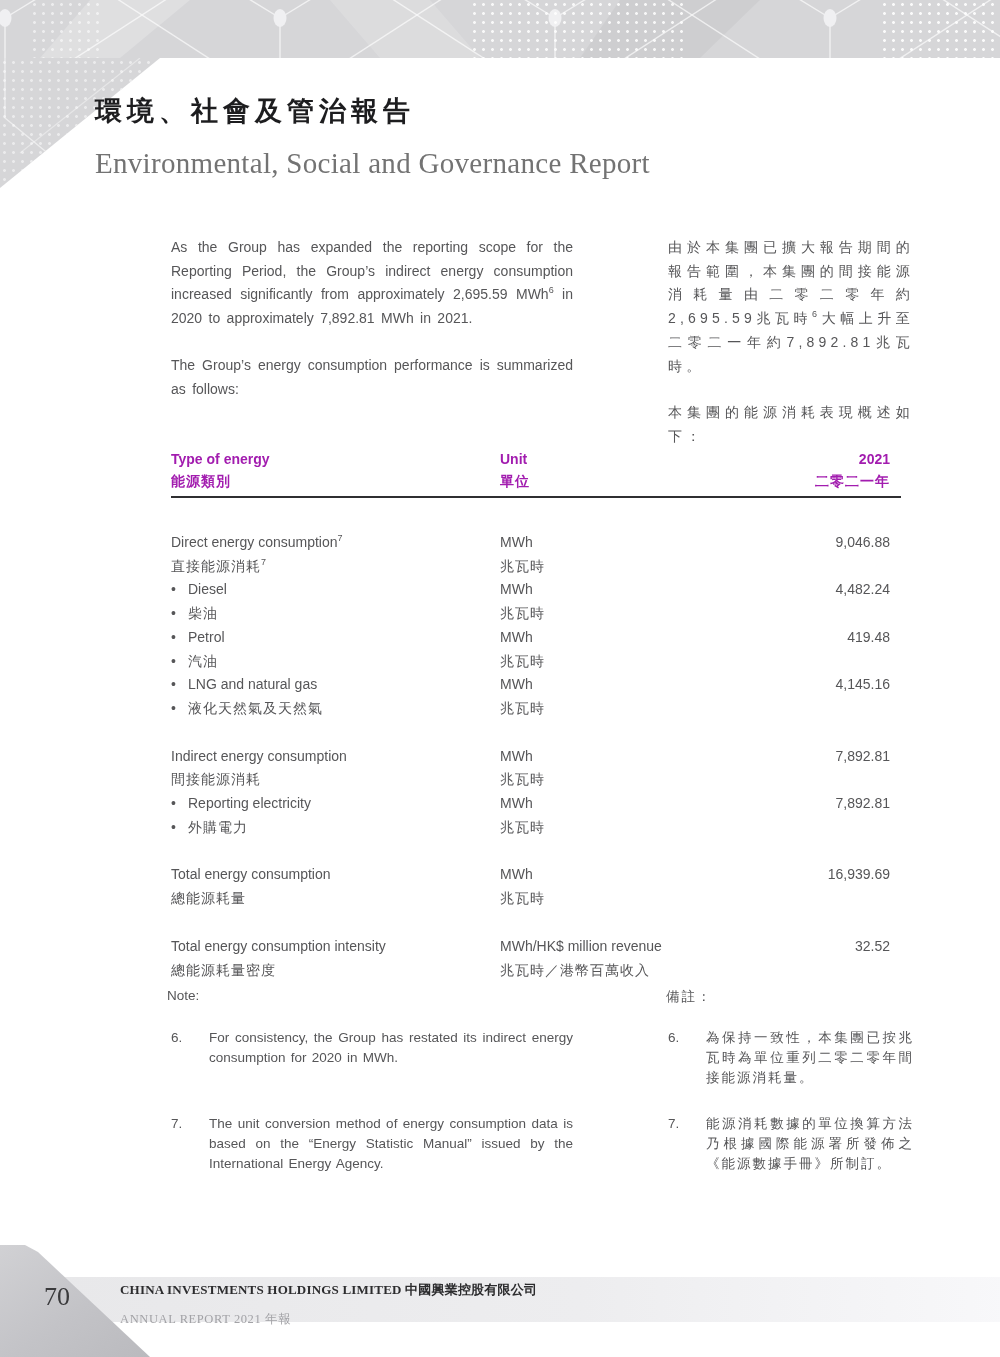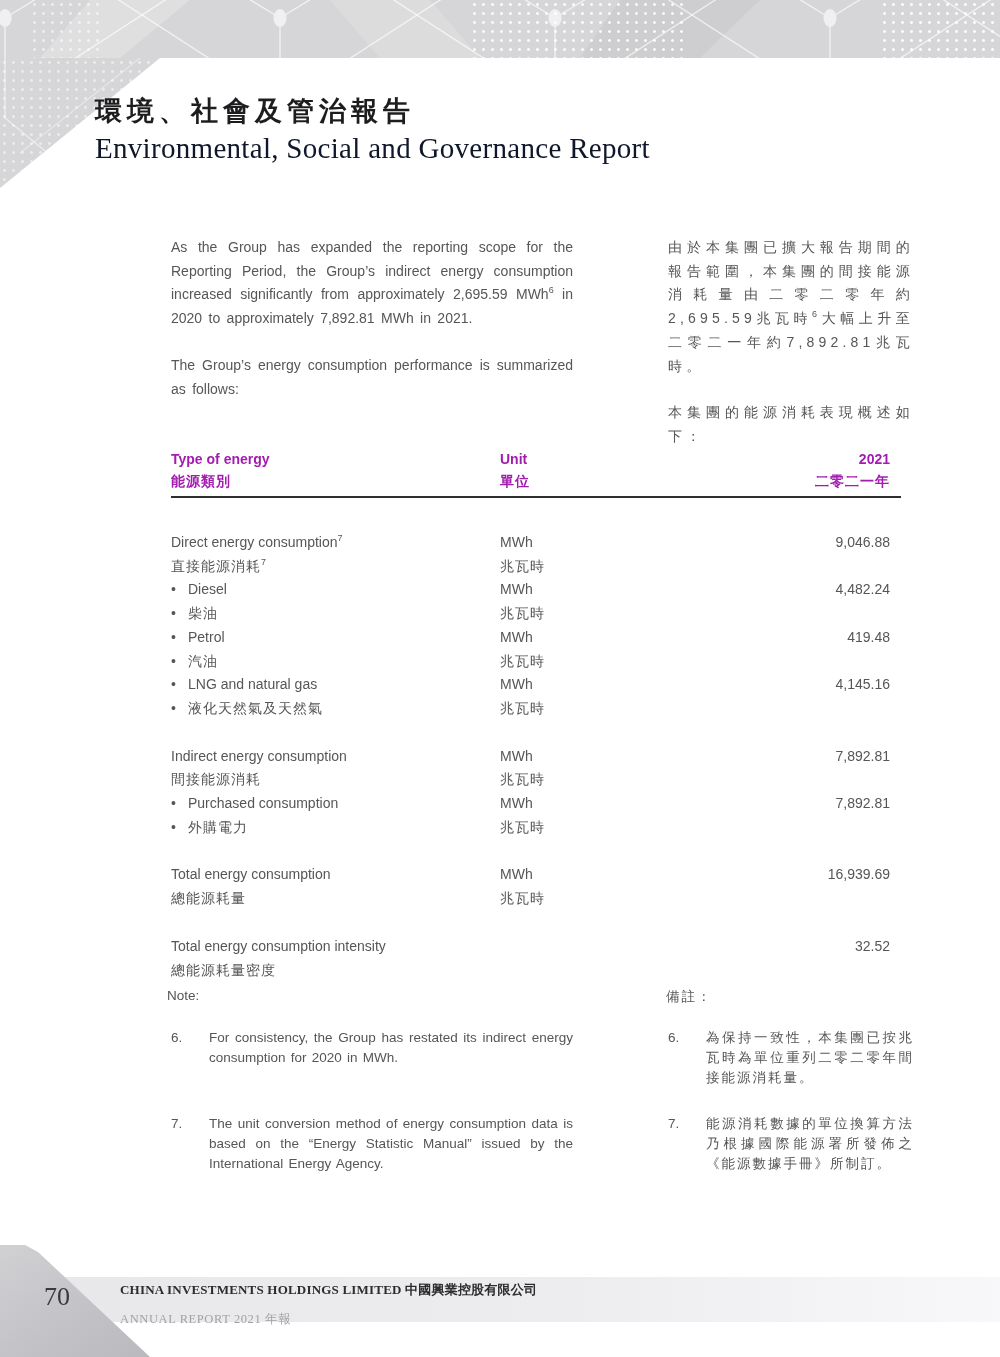--- a/index.html
+++ b/index.html
@@ -17,21 +17,21 @@
   .dp1{left:470px;width:215px;opacity:.9;}
   .dp2{left:880px;width:120px;opacity:.95;}
   .dp3{left:30px;width:70px;opacity:.6;}
   .dpt{left:0;width:100%;opacity:.55;}
 
   
   .titles{position:absolute;left:95px;top:94px;}
   .title-zh{font-family:"Liberation Serif",serif;font-weight:bold;font-size:27px;line-height:34px;
             letter-spacing:5px;color:#1d1d1f;}
   .title-en{font-family:"Liberation Serif",serif;font-weight:normal;font-size:29px;line-height:34px;
-            letter-spacing:0.3px;color:#0f172a;margin-top:3px;}
+            letter-spacing:0.3px;color:#737373;margin-top:18px;}
 
   
   .col-en{position:absolute;left:171px;top:236px;width:402px;}
   .col-zh{position:absolute;left:668px;top:236px;width:246px;}
   .para{font-size:14px;line-height:23.7px;text-align:justify;margin:0 0 23px 0;}
   .para.en{word-spacing:2.5px;}
   .para.zh{letter-spacing:4.2px;}
   sup{font-size:9px;line-height:0;}
 
   
@@ -213,21 +213,21 @@
       </div>
       <div class="c2">
         <div>MWh</div>
         <div class="zh-t">兆瓦時</div>
       </div>
       <div class="c3">7,892.81</div>
     </div>
 
     <div class="trow">
       <div class="c1">
-        <div><span class="bullet">•</span><span>Purchased consumption</span></div>
+        <div><span class="bullet">•</span><span>Reporting electricity</span></div>
         <div class="zh-t"><span class="bullet">•</span><span>外購電力</span></div>
       </div>
       <div class="c2">
         <div>MWh</div>
         <div class="zh-t">兆瓦時</div>
       </div>
       <div class="c3">7,892.81</div>
     </div>
 
     <div class="sp24"></div>
@@ -243,20 +243,24 @@
       </div>
       <div class="c3">16,939.69</div>
     </div>
 
     <div class="sp24"></div>
 
     <div class="trow">
       <div class="c1">
         <div>Total energy consumption intensity</div>
         <div class="zh-t">總能源耗量密度</div>
+      </div>
+      <div class="c2">
+        <div>MWh/HK$ million revenue</div>
+        <div class="zh-t">兆瓦時／港幣百萬收入</div>
       </div>
       <div class="c3">32.52</div>
     </div>
   </div>
 
   <div class="note-labels">
     <div class="nl-en">Note:</div>
     <div class="nl-zh">備註：</div>
   </div>
 

